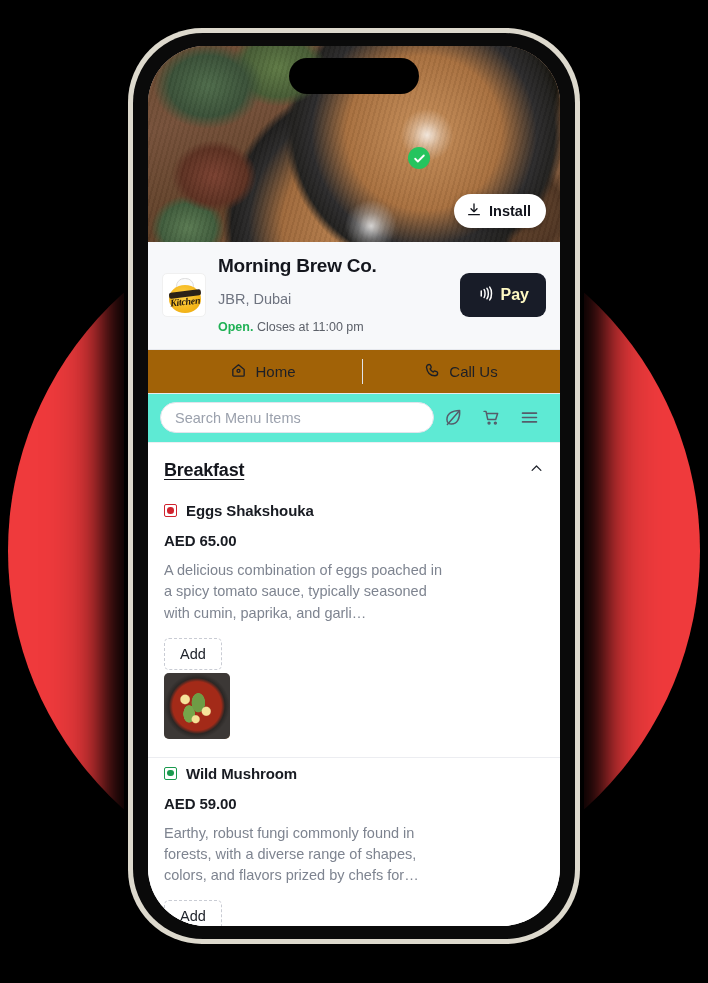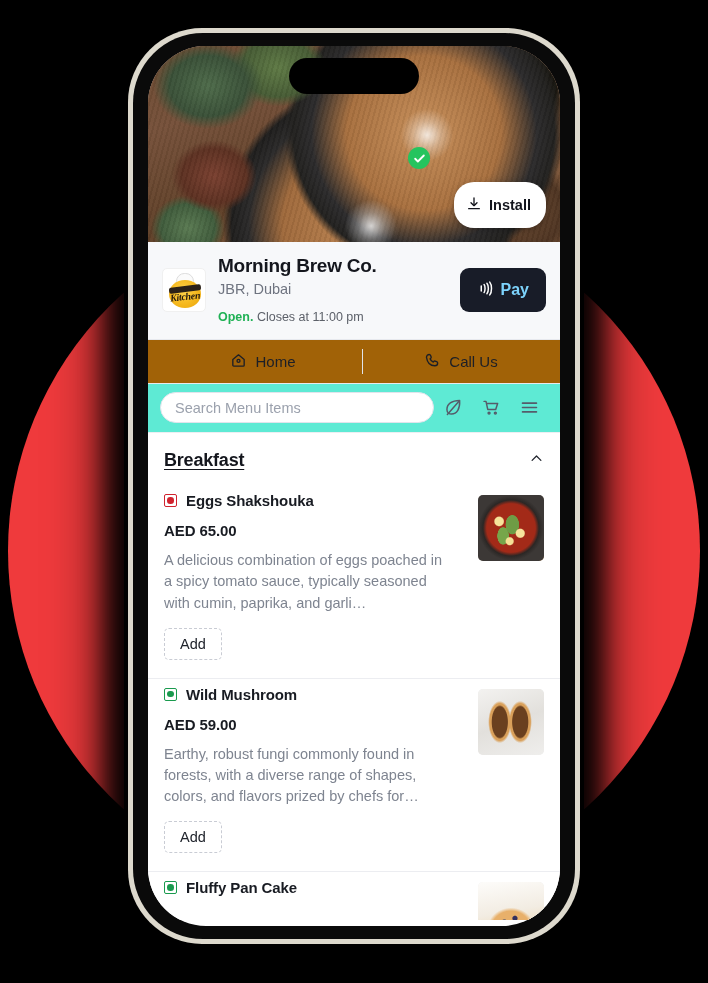--- a/index.html
+++ b/index.html
@@ -116,21 +116,21 @@
     border-radius: 50%;
     background: #25c45e;
     display: flex; align-items: center; justify-content: center;
     z-index: 12;
   }
   .verified-badge svg { width: 13px; height: 13px; display:block; }
 
   .install-btn {
     position: absolute;
     right: 14px; bottom: 14px;
-    height: 46px;
+    height: 34px;
     padding: 0 15px 0 12px;
     border-radius: 20px;
     background: #ffffff;
     display: flex; align-items: center; gap: 7px;
     font-size: 14.5px; font-weight: 600; color: #12141c;
     cursor: pointer;
     box-shadow: 0 2px 7px rgba(0,0,0,.28);
     z-index: 14;
   }
   .install-btn svg { width: 16px; height: 16px; }
@@ -184,33 +184,33 @@
     color: #241a10;
     letter-spacing: -0.3px;
     transform: rotate(-6deg);
   }
   .store-meta { flex: 1; padding-left: 12px; min-width: 0; }
   .store-name {
     font-size: 19px; font-weight: bold; color: #14161d;
     letter-spacing: -0.25px; line-height: 1.15;
   }
   .store-loc {
-    font-size: 14.5px; color: #6f7480; margin-top: 4px; line-height: 1.2;
+    font-size: 14.5px; color: #6f7480; margin-top: 14px; line-height: 1.2;
   }
   .store-status { font-size: 12.5px; margin-top: 12px; line-height: 1.2; }
   .status-open { color: #20b155; font-weight: 600; }
   .status-rest { color: #5c6069; }
 
   .pay-btn {
     flex: 0 0 auto;
     height: 44px;
     padding: 0 17px;
     border-radius: 9px;
     background: #181c28;
-    color: #7dd3fc;
+    color: #fef9c3;
     display: flex; align-items: center; gap: 7px;
     font-size: 16px; font-weight: 600;
     cursor: pointer;
   }
   .pay-btn svg { width: 17px; height: 17px; }
 
   
   .action-bar {
     display: flex; align-items: stretch;
     height: 44px;
@@ -281,21 +281,22 @@
     text-decoration: underline;
     text-underline-offset: 3px;
     letter-spacing: -0.2px;
   }
   .section-head svg { width: 15px; height: 15px; }
 
   .menu-item {
     display: flex;
     padding: 7px 16px 18px 16px;
     border-bottom: 1px solid #ecedf1;
-    gap: 28px;
+    gap: 0;
+    flex-direction: column;
   }
   .mi-main { flex: 1; min-width: 0; }
   .mi-titlerow { display: flex; align-items: center; gap: 9px; }
   .diet-mark {
     width: 13px; height: 13px;
     border: 1.6px solid #d0222e;
     border-radius: 2px;
     display: flex; align-items: center; justify-content: center;
     flex: 0 0 13px;
   }

